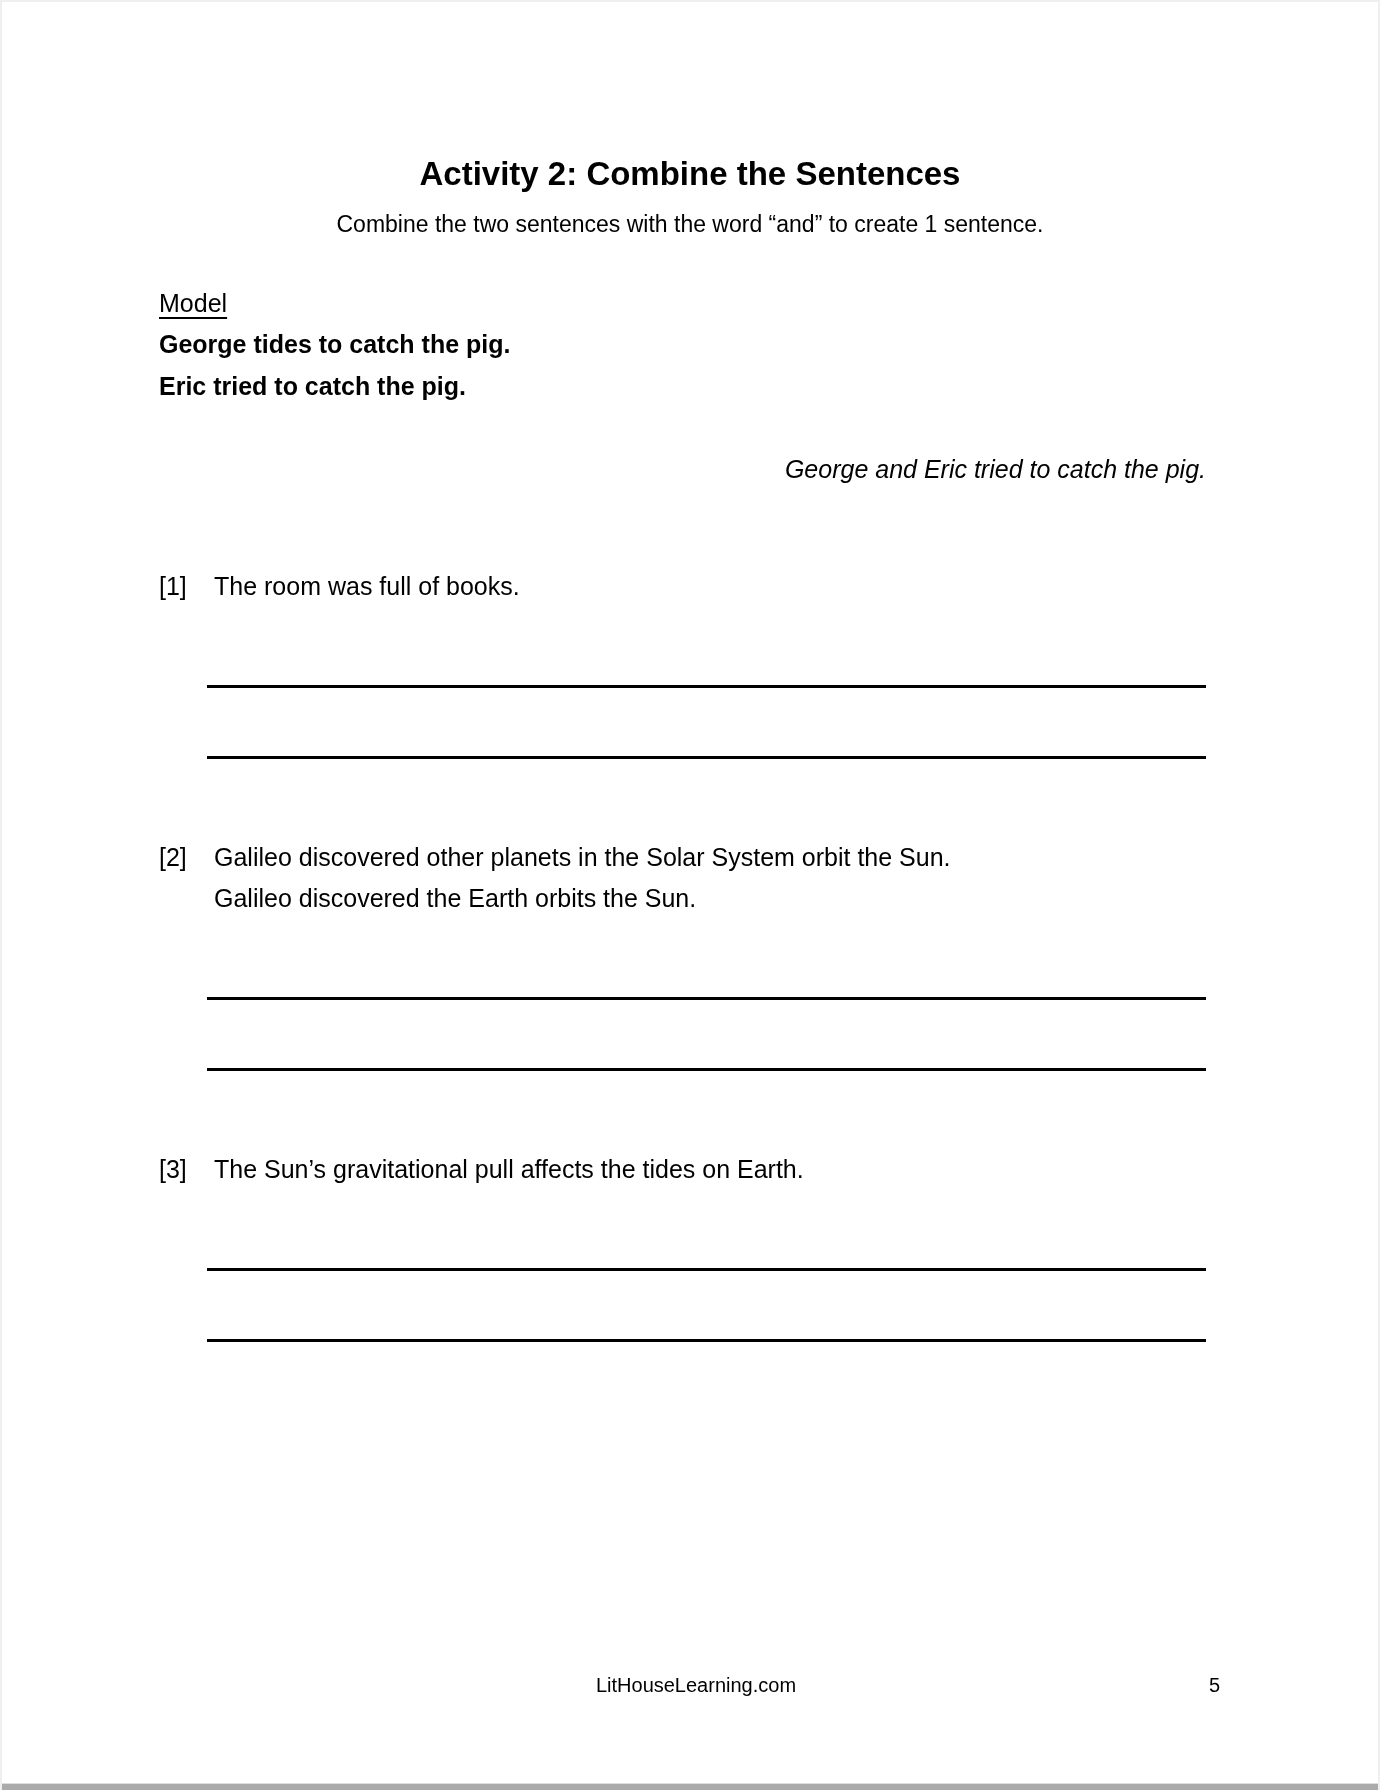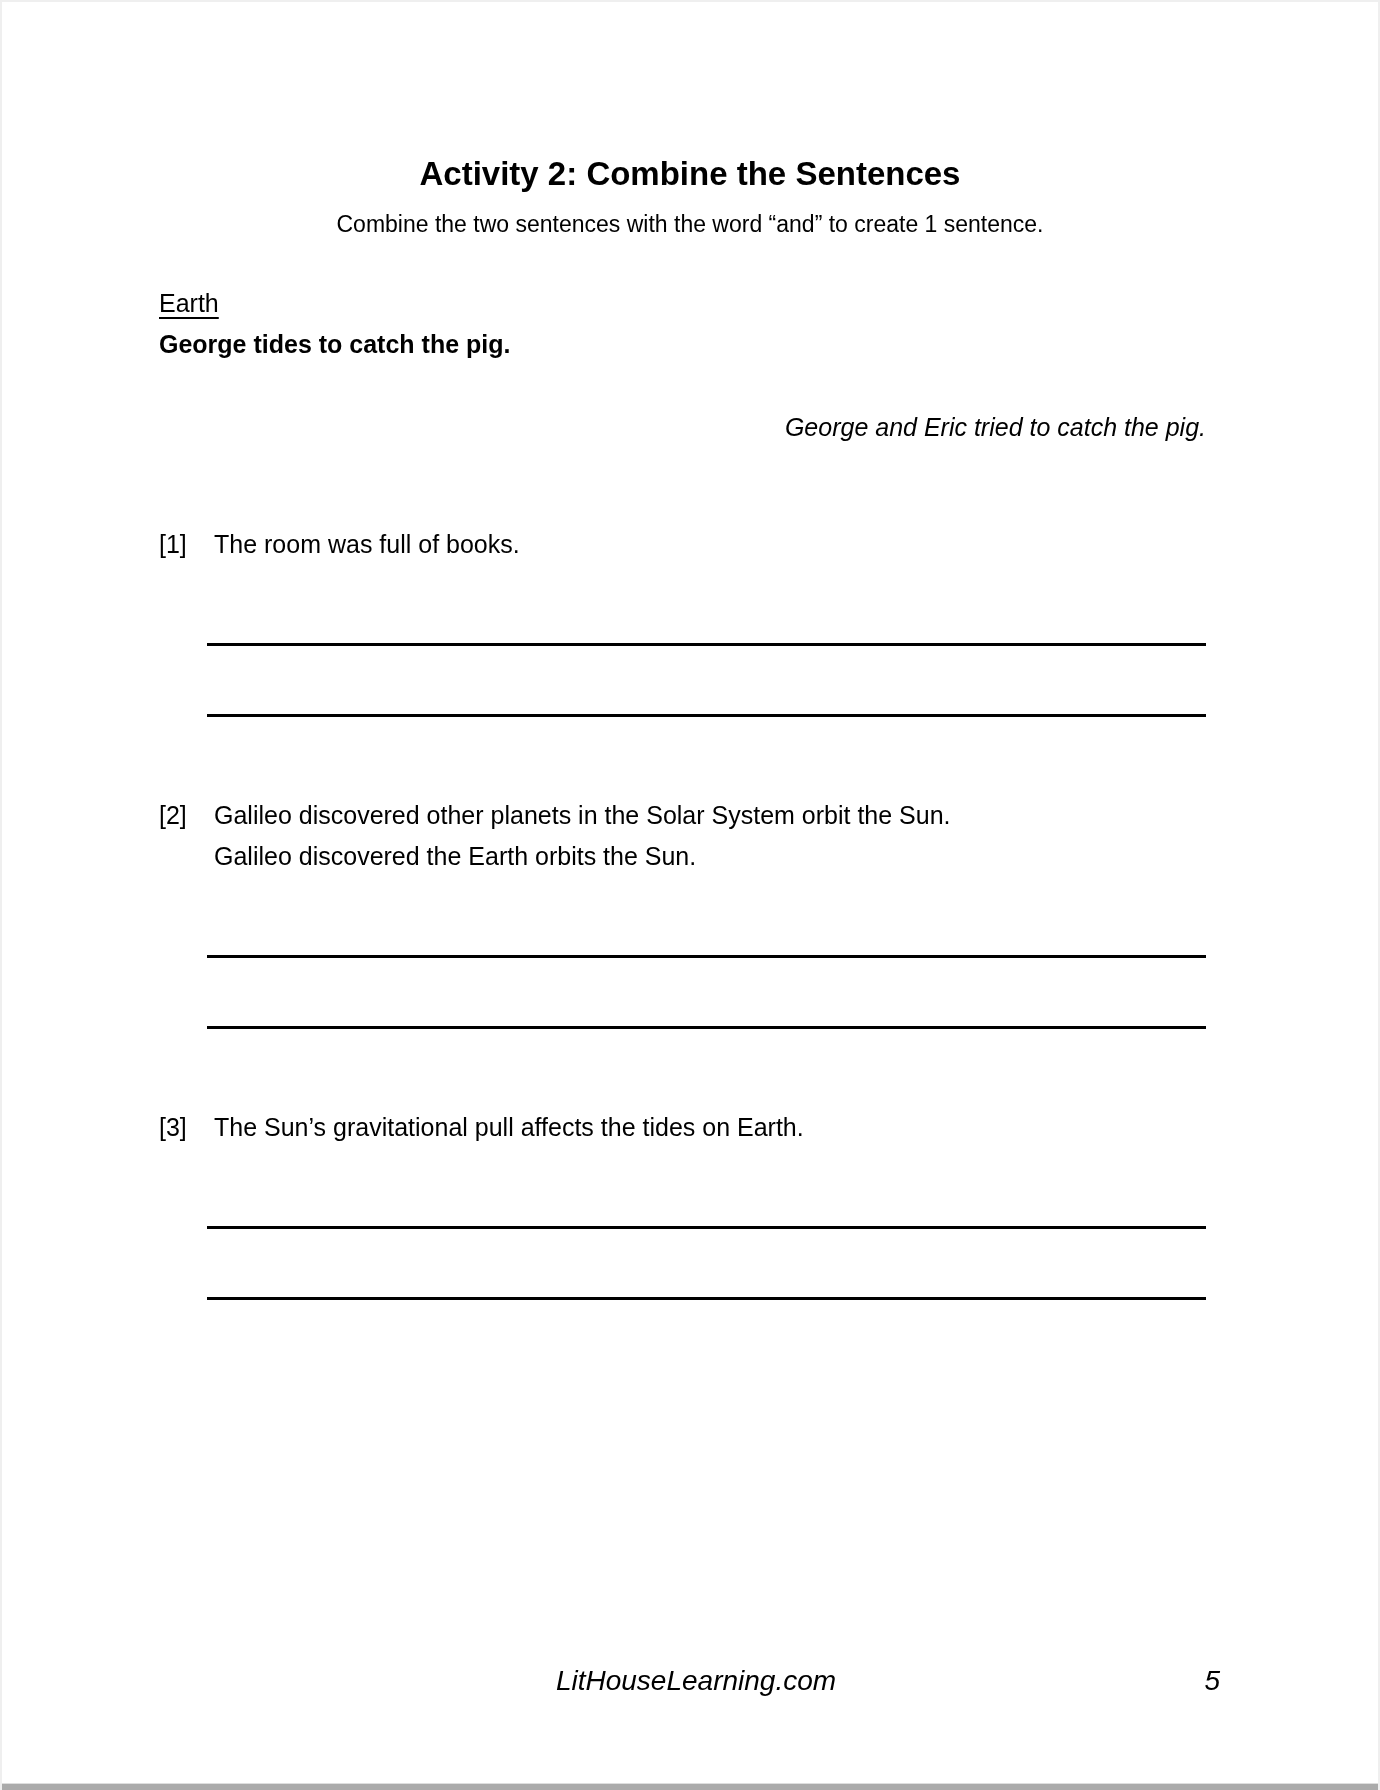--- a/index.html
+++ b/index.html
@@ -89,43 +89,43 @@
     border-bottom: 3px solid #000000;
   }
   .answer-line.first { margin-top: 78px; }
   .answer-line.second { margin-top: 68px; }
   .item-gap { height: 78px; }
   .footer {
     position: absolute;
     left: 12px;
     right: 0;
     bottom: 93px;
-    font-size: 28px;
-    font-style: italic;
+    font-size: 20px;
   }
   .footer-site {
     text-align: center;
   }
   .footer-page-number {
     position: absolute;
     right: 158px;
     top: 0;
   }
 </style>
 </head>
 <body>
 
 <div class="page">
 
   <h1 class="doc-title">Activity 2: Combine the Sentences</h1>
   <p class="doc-subtitle">Combine the two sentences with the word “and” to create 1 sentence.</p>
 
   <div class="model-section">
-    <div class="model-label">Earth</div>
+    <div class="model-label">Model</div>
     <div class="model-bold">George tides to catch the pig.</div>
+    <div class="model-bold">Eric tried to catch the pig.</div>
     <div class="model-combined">George and Eric tried to catch the pig.</div>
   </div>
 
   <div class="items">
 
     <div class="item">
       <div class="item-number">[1]</div>
       <div class="item-sentences">
         <div>The room was full of books.</div>
       </div>

